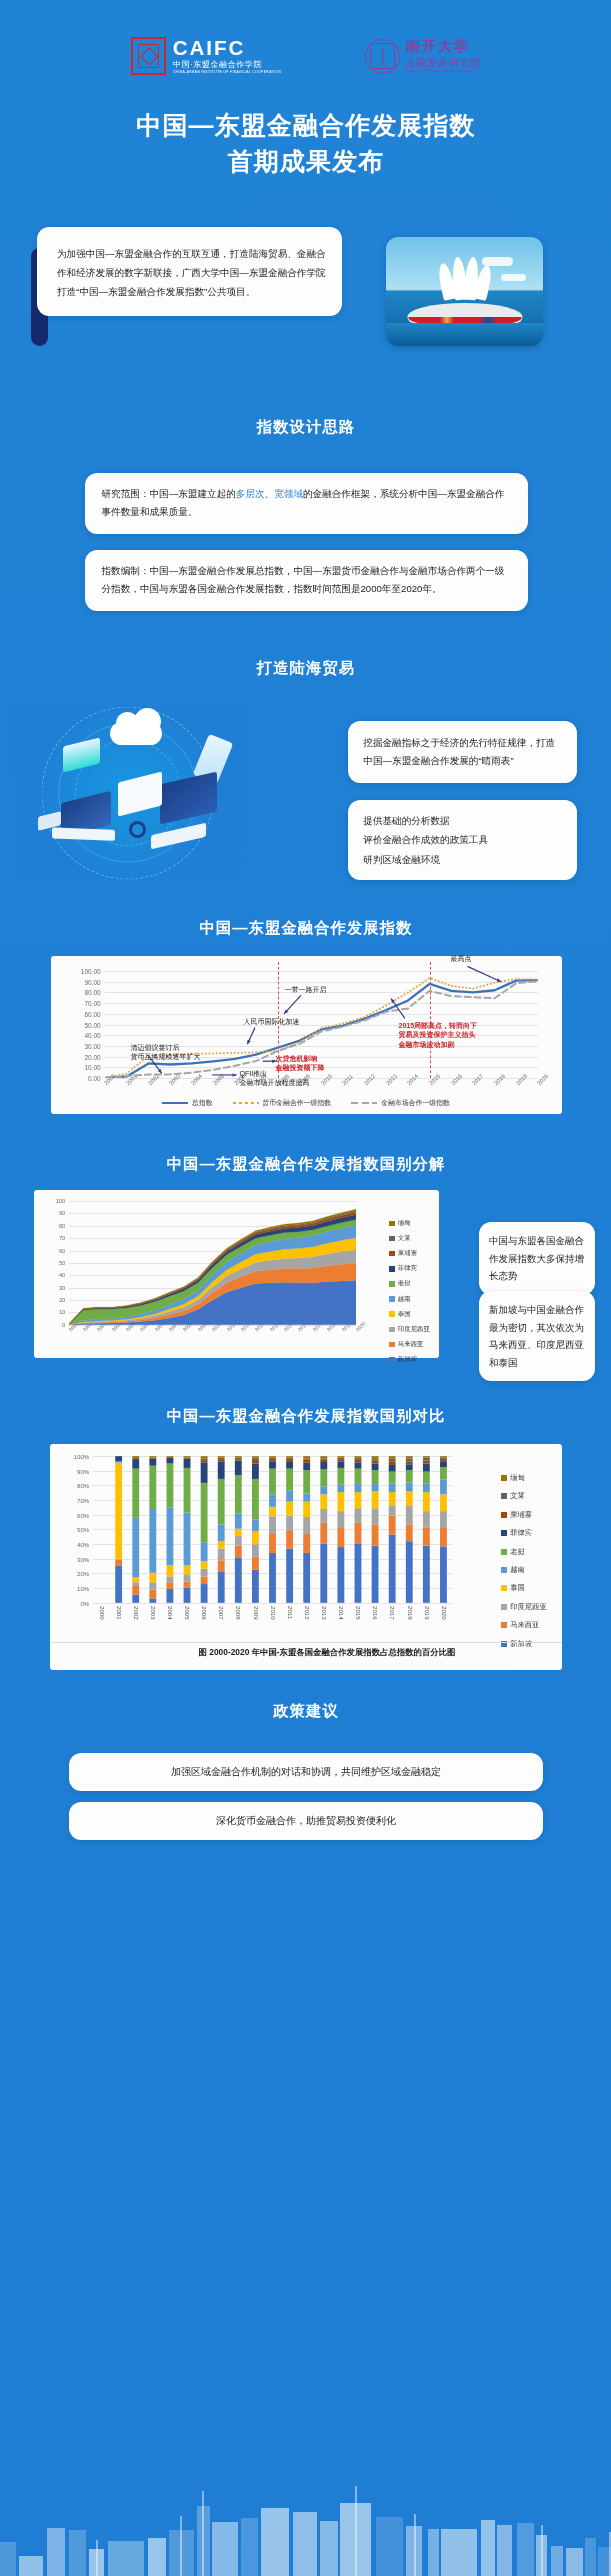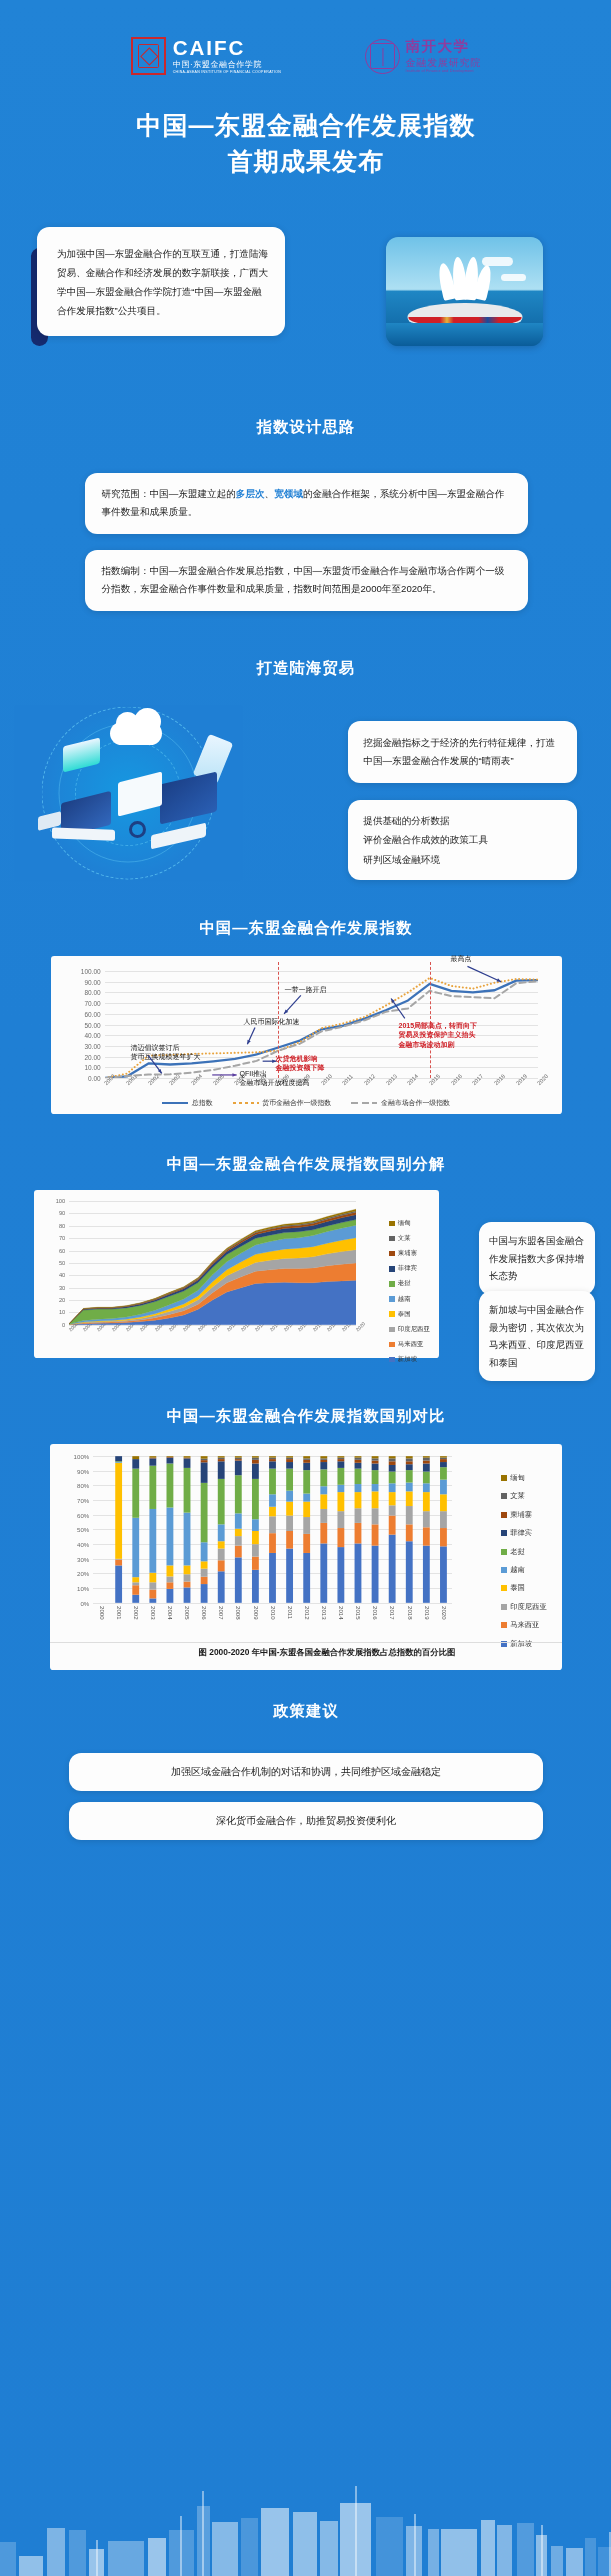--- a/index.html
+++ b/index.html
@@ -90,21 +90,21 @@
   .intro-accent {
     position: absolute;
     left: 31px; top: 21.4px;
     width: 17px; height: 98px;
     background: #152a6e;
     border-radius: 8.4px;
   }
   .intro-card {
     position: absolute;
     left: 37px; top: 0;
-    width: 248px;
+    width: 305px;
     background: #fdfdfd;
     border-radius: 12.2px;
     padding: 17px 15.3px 15.3px 20px;
     font-size: 9.6px;
     line-height: 2.0;
     color: #1b1b1b;
     box-shadow: 0 1.5px 7.6px rgba(0,0,0,.12);
     z-index: 2;
   }
   .intro-photo {
@@ -163,21 +163,21 @@
     box-shadow: 0 1.5px 6.9px rgba(0,0,0,.12);
     color: #1b1b1b;
   }
   .card-wide {
     margin: 0 auto;
     width: 443px;
     padding: 12.2px 17px;
     font-size: 9.6px;
     line-height: 1.95;
   }
-  .hl { color: #1f7fd4; font-weight: 700; margin-top: 14px; }
+  .hl { color: #1f7fd4; font-weight: 400; margin-top: 14px; }
 
   
   .sig-wrap { position: relative; height: 191px; margin-top: 21.4px; }
   .tech-illus {
     position: absolute; left: 13.8px; top: 4.6px;
     width: 229px; height: 176px;
     border-radius: 4.6px;
     background:
       radial-gradient(circle at 50% 50%, rgba(0,210,255,.30) 0%, rgba(31,127,212,0) 62%),
       #1f7fd4;
@@ -385,21 +385,21 @@
     <div class="photo-water"></div>
   </div>
 </div>
 
 <div class="sec-head" style="margin-top:52px;">指数设计思路</div>
 
 <div class="card card-wide" style="margin-top:35px;">
   <span>研究范围：中国—东盟建立起的</span><span class="hl">多层次</span><span>、</span><span class="hl">宽领域</span><span>的金融合作框架，系统分析中国—东盟金融合作事件数量和成果质量。</span>
 </div>
 
-<div class="card card-wide" style="margin-top:15.3px;">指数编制：中国—东盟金融合作发展总指数，中国—东盟货币金融合作与金融市场合作两个一级分指数，东盟金融合作事件数量和成果质量，指数时间范围是2000年至2020年。</div>
+<div class="card card-wide" style="margin-top:15.3px;">指数编制：中国—东盟金融合作发展总指数，中国—东盟货币金融合作与金融市场合作两个一级分指数，中国与东盟各国金融合作发展指数，指数时间范围是2000年至2020年。</div>
 
 <div class="sec-head" style="margin-top:47px;">打造陆海贸易</div>
 
 <div class="sig-wrap">
   <div class="tech-illus">
     <div class="ti-ring ti-r1"></div>
     <div class="ti-ring ti-r2"></div>
     <div class="ti-ring ti-r3"></div>
     <div class="ti-cloud"></div>
     <div class="ti-cube"></div>

